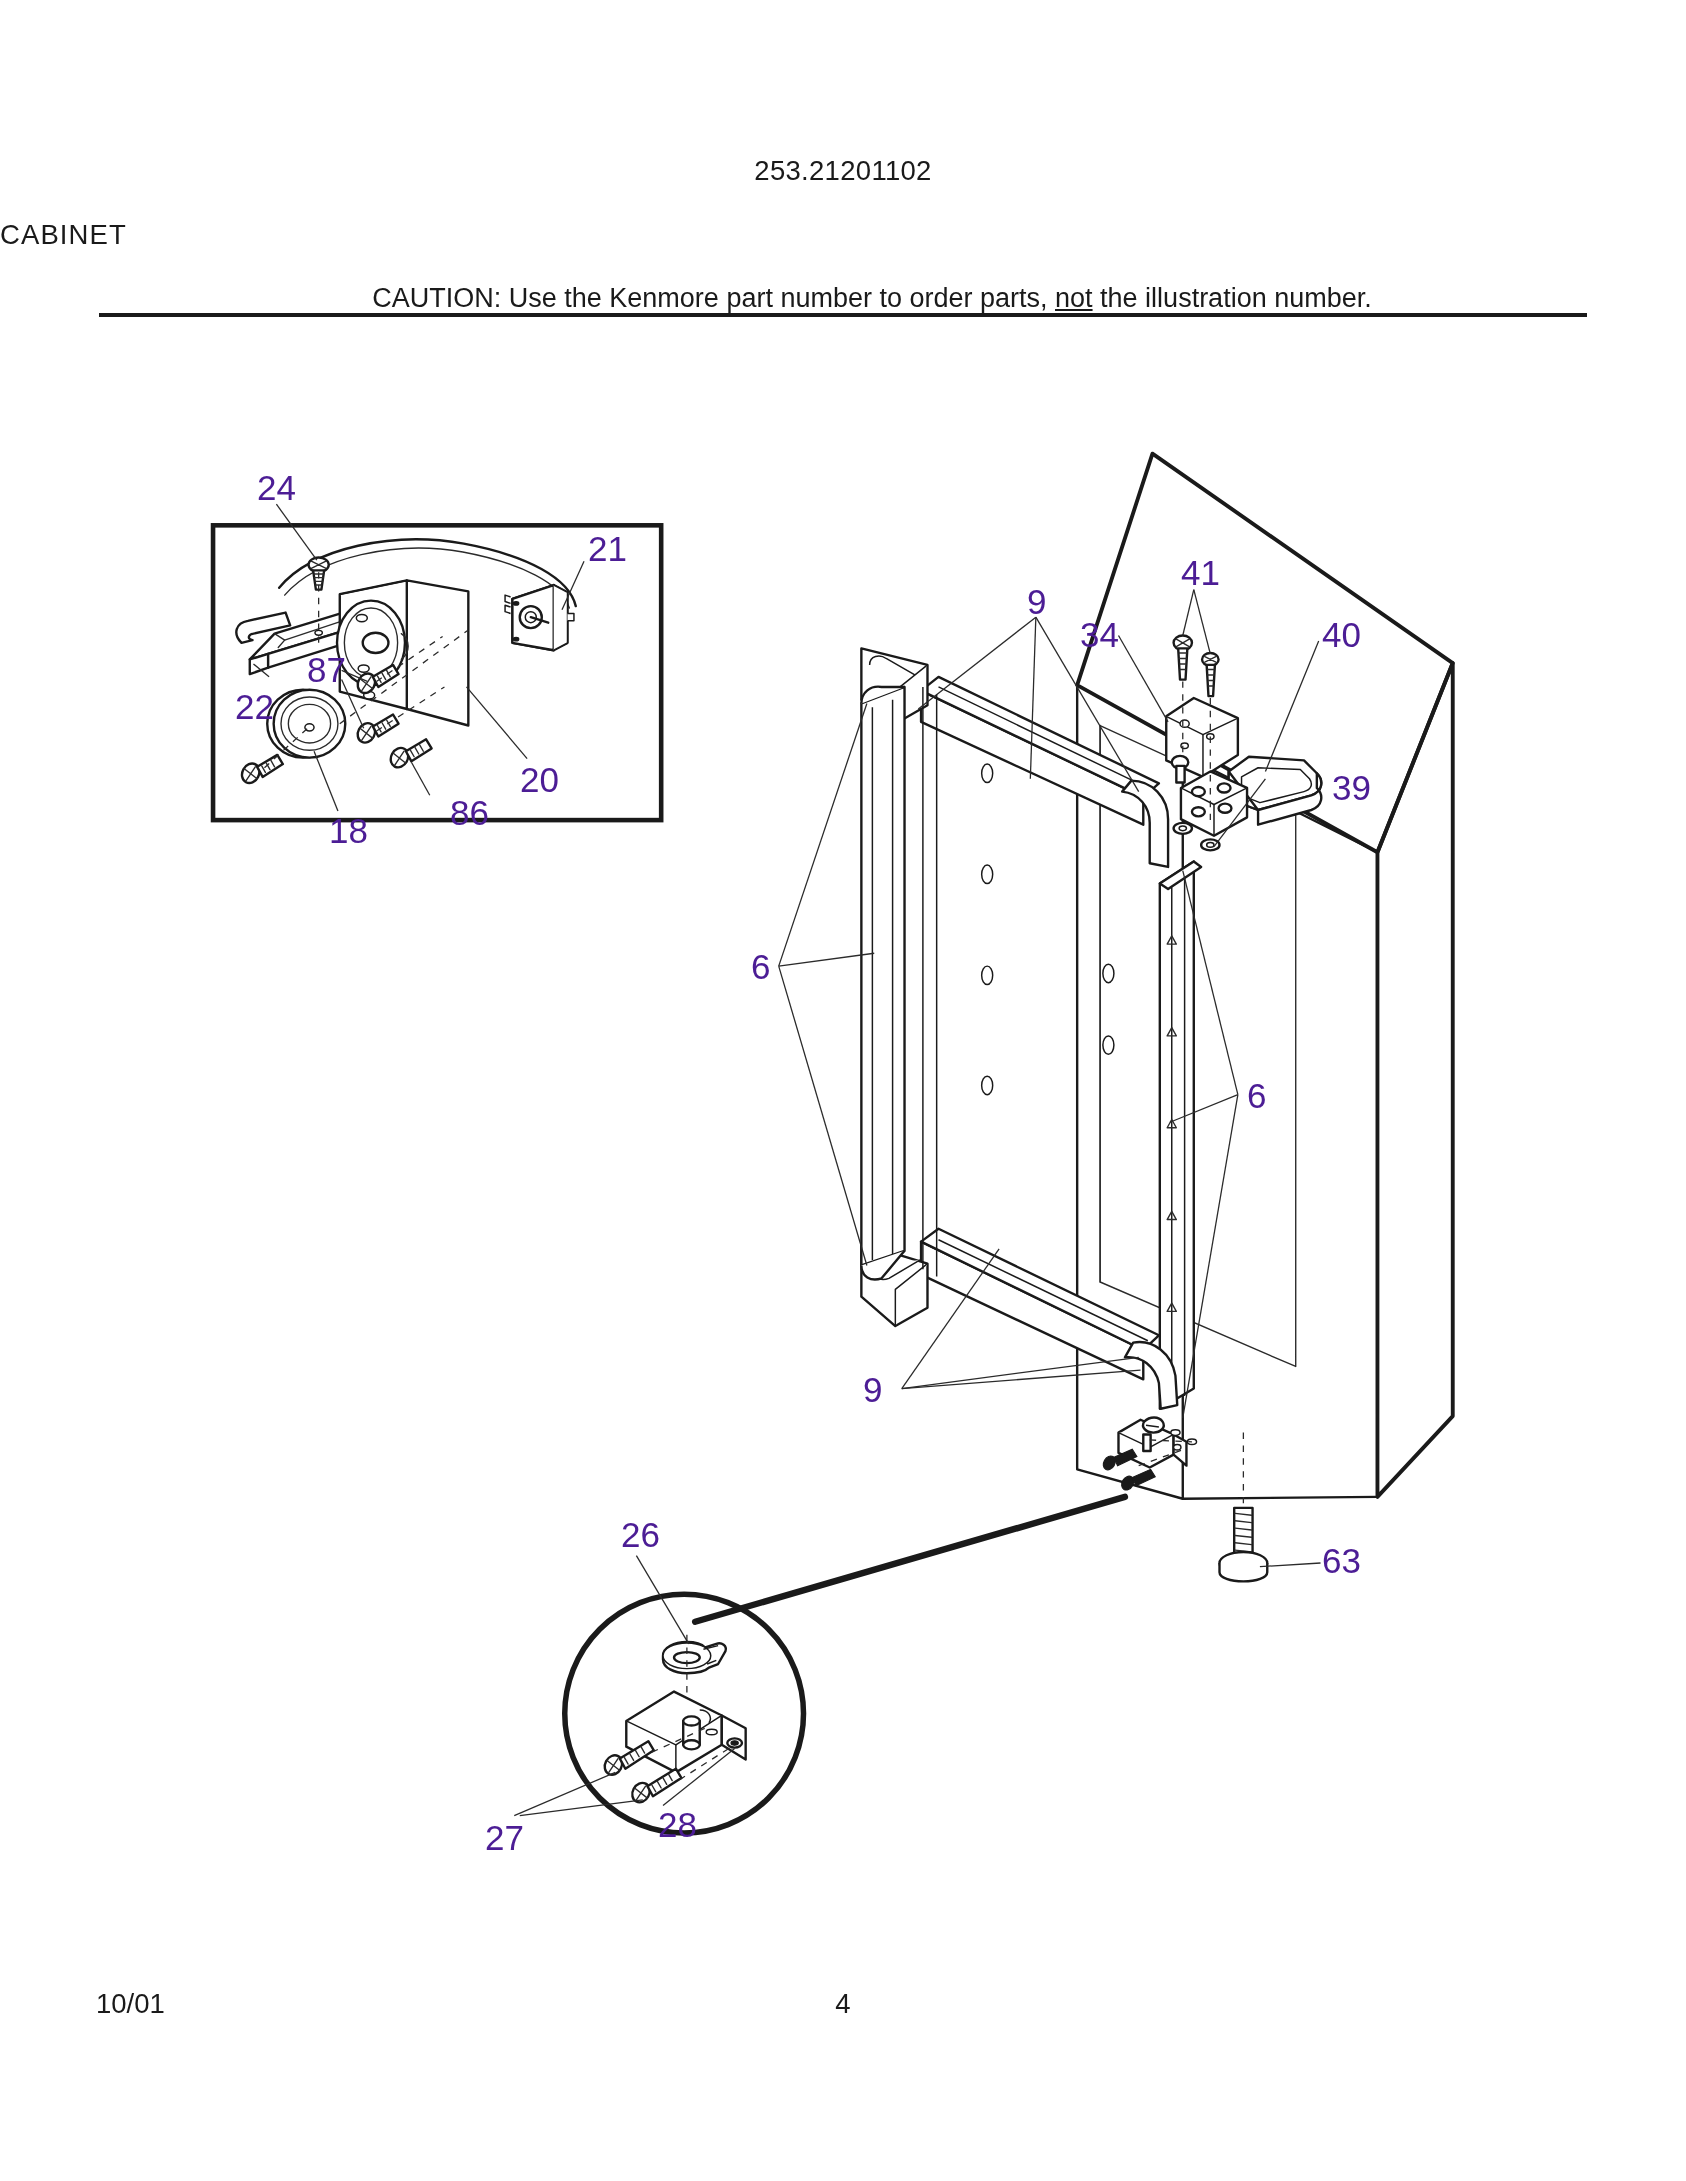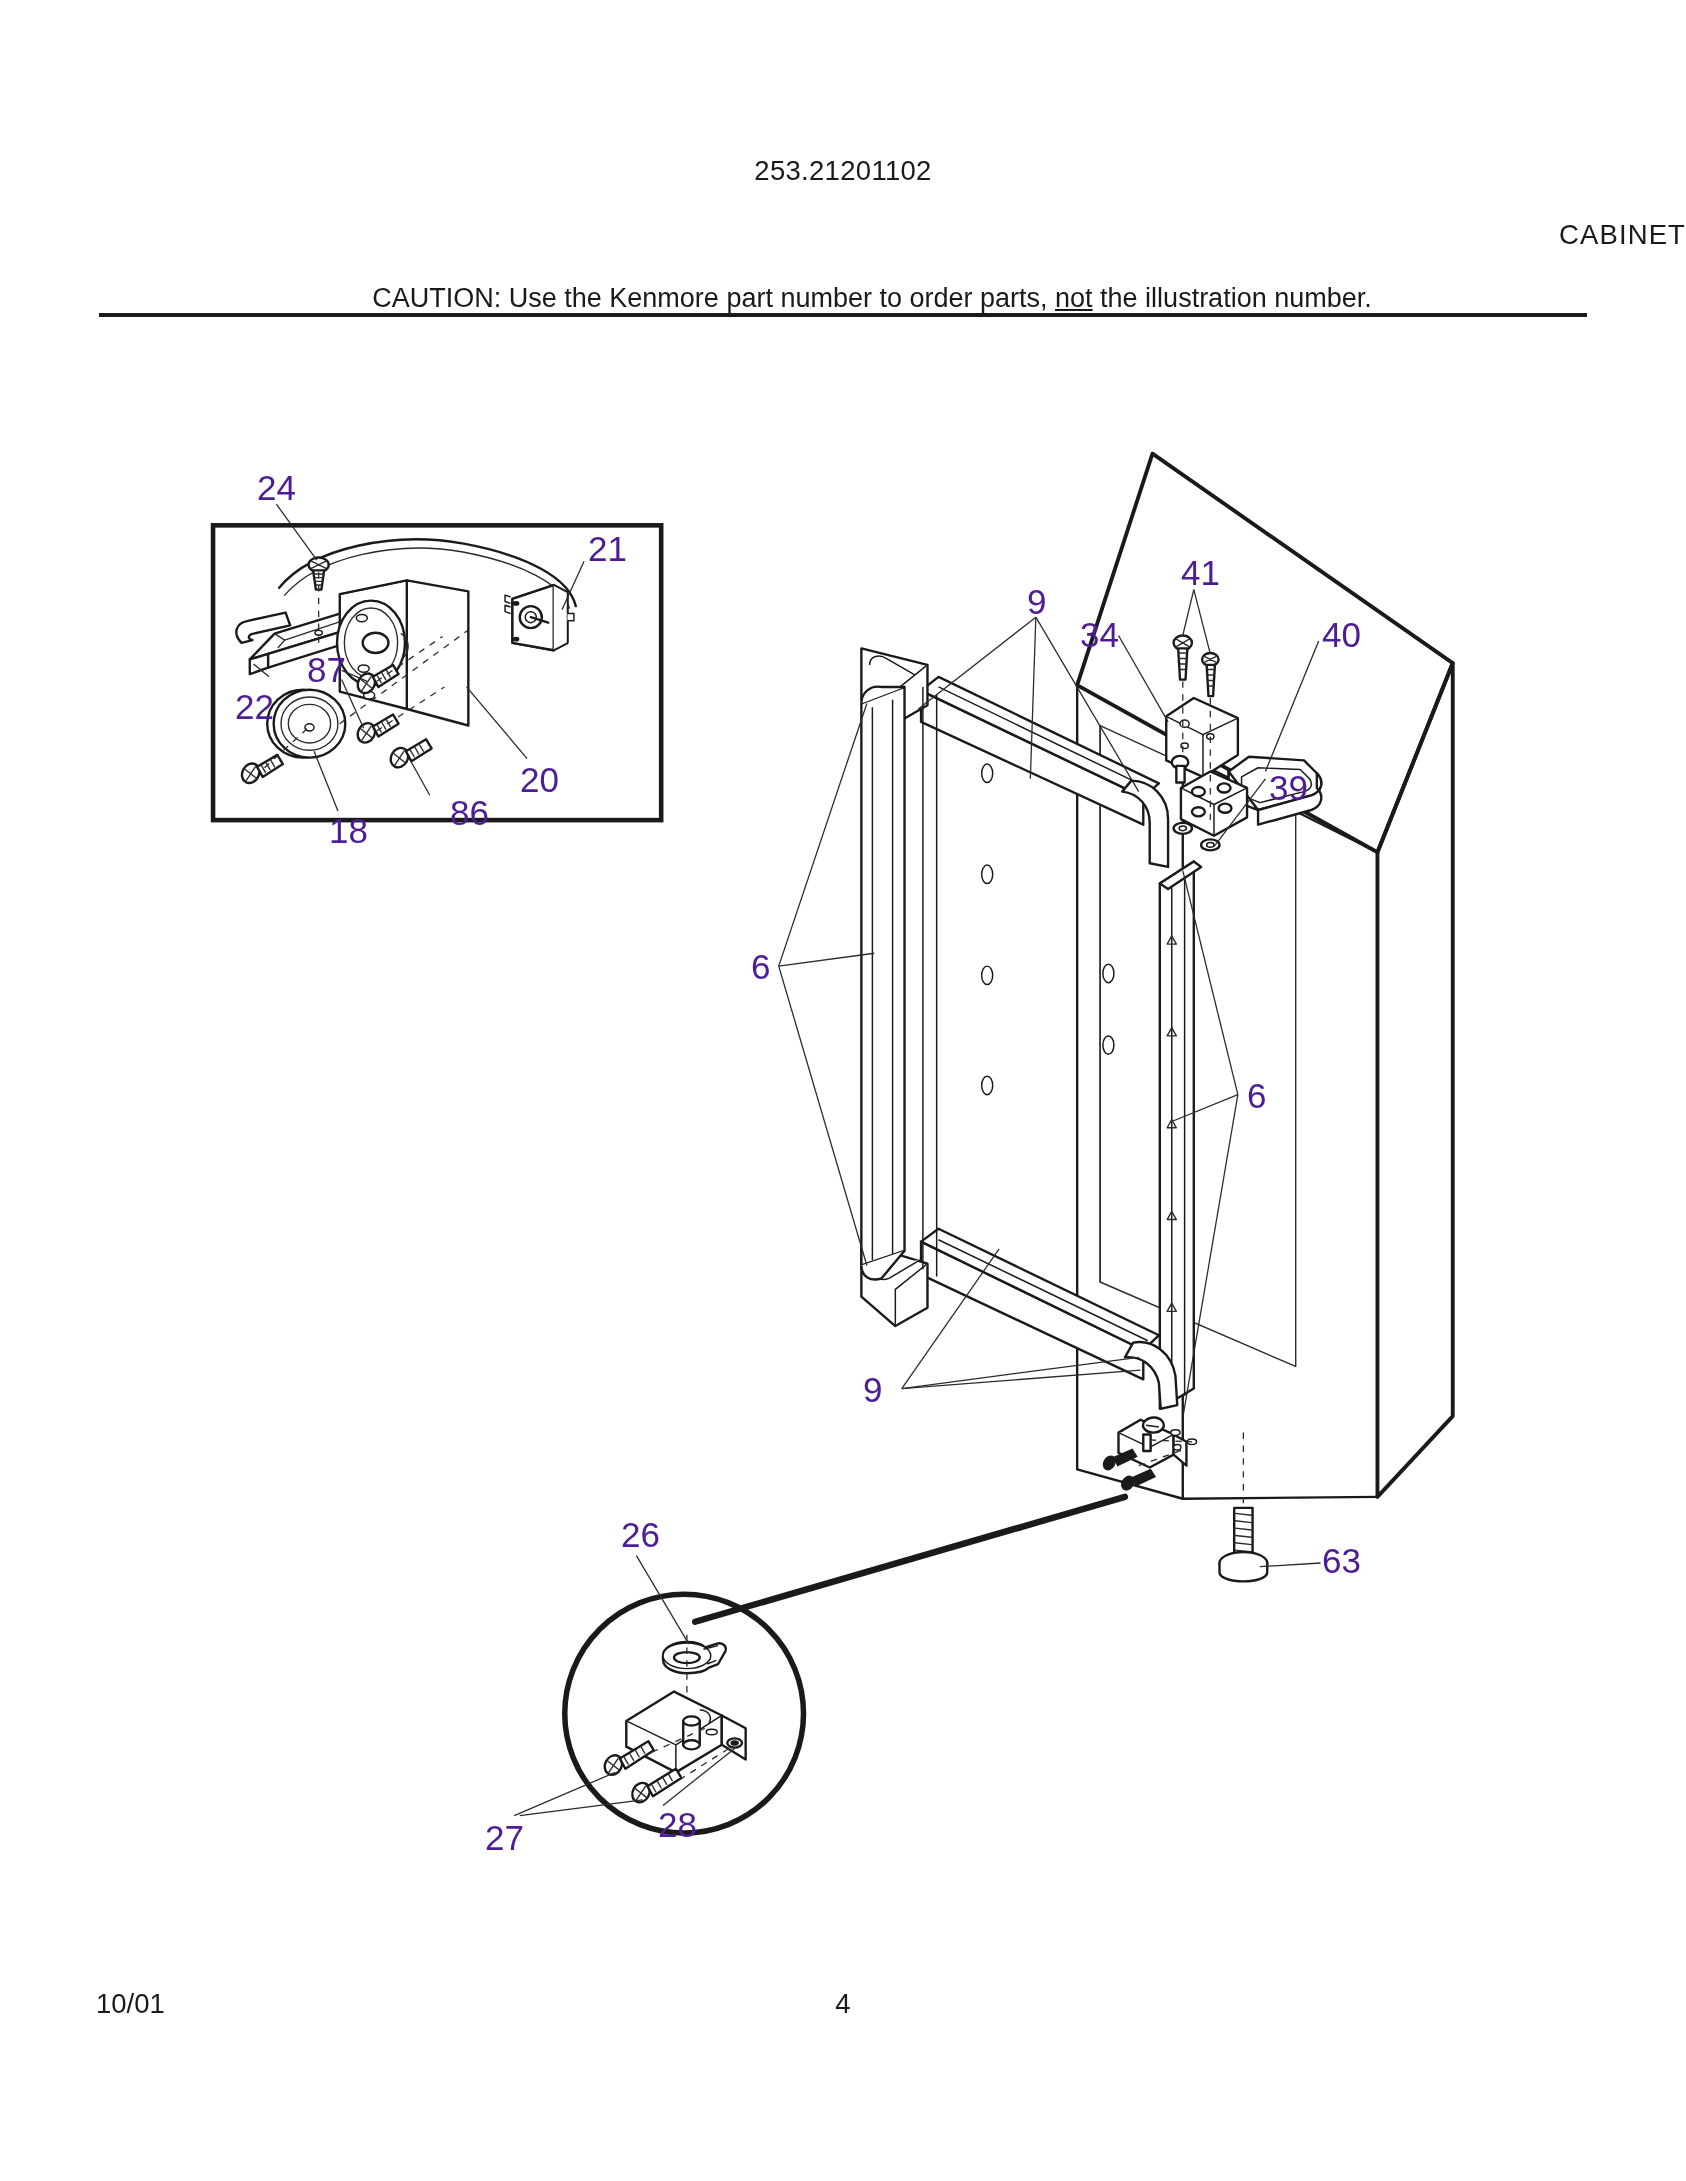--- a/index.html
+++ b/index.html
@@ -29,21 +29,21 @@
     width: 1686px;
     text-align: center;
     font-size: 27.5px;
     letter-spacing: 0.3px;
     margin-top: 37px;
   }
   .hdr-title {
     position: absolute;
     left: 0; top: 219px;
     width: 1686px;
-    text-align: right;
+    text-align: left;
     font-size: 27.5px;
     letter-spacing: 1.1px;
   }
   .hdr-caution {
     position: absolute;
     left: 0; top: 283px;
     width: 1686px;
     text-align: center;
     font-size: 27px;
     margin-left: 29px;
@@ -434,21 +434,21 @@
   <div class="lbl" style="left:235px; top:689px;">22</div>
   <div class="lbl" style="left:307px; top:652px;">87</div>
   <div class="lbl" style="left:520px; top:762px;">20</div>
   <div class="lbl" style="left:329px; top:813px;">18</div>
   <div class="lbl" style="left:422px; top:795px;margin-left:28px;">86</div>
 
   <div class="lbl" style="left:1027px; top:584px;">9</div>
   <div class="lbl" style="left:1181px; top:555px;">41</div>
   <div class="lbl" style="left:1080px; top:617px;">34</div>
   <div class="lbl" style="left:1322px; top:617px;">40</div>
-  <div class="lbl" style="left:1269px; top:770px;">39</div>
+  <div class="lbl" style="left:1332px; top:770px;">39</div>
 
   <div class="lbl" style="left:751px; top:949px;">6</div>
   <div class="lbl" style="left:1247px; top:1078px;">6</div>
   <div class="lbl" style="left:863px; top:1372px;">9</div>
   <div class="lbl" style="left:1322px; top:1543px;">63</div>
 
   <div class="lbl" style="left:621px; top:1517px;">26</div>
   <div class="lbl" style="left:485px; top:1820px;">27</div>
   <div class="lbl" style="left:658px; top:1807px;">28</div>
 

